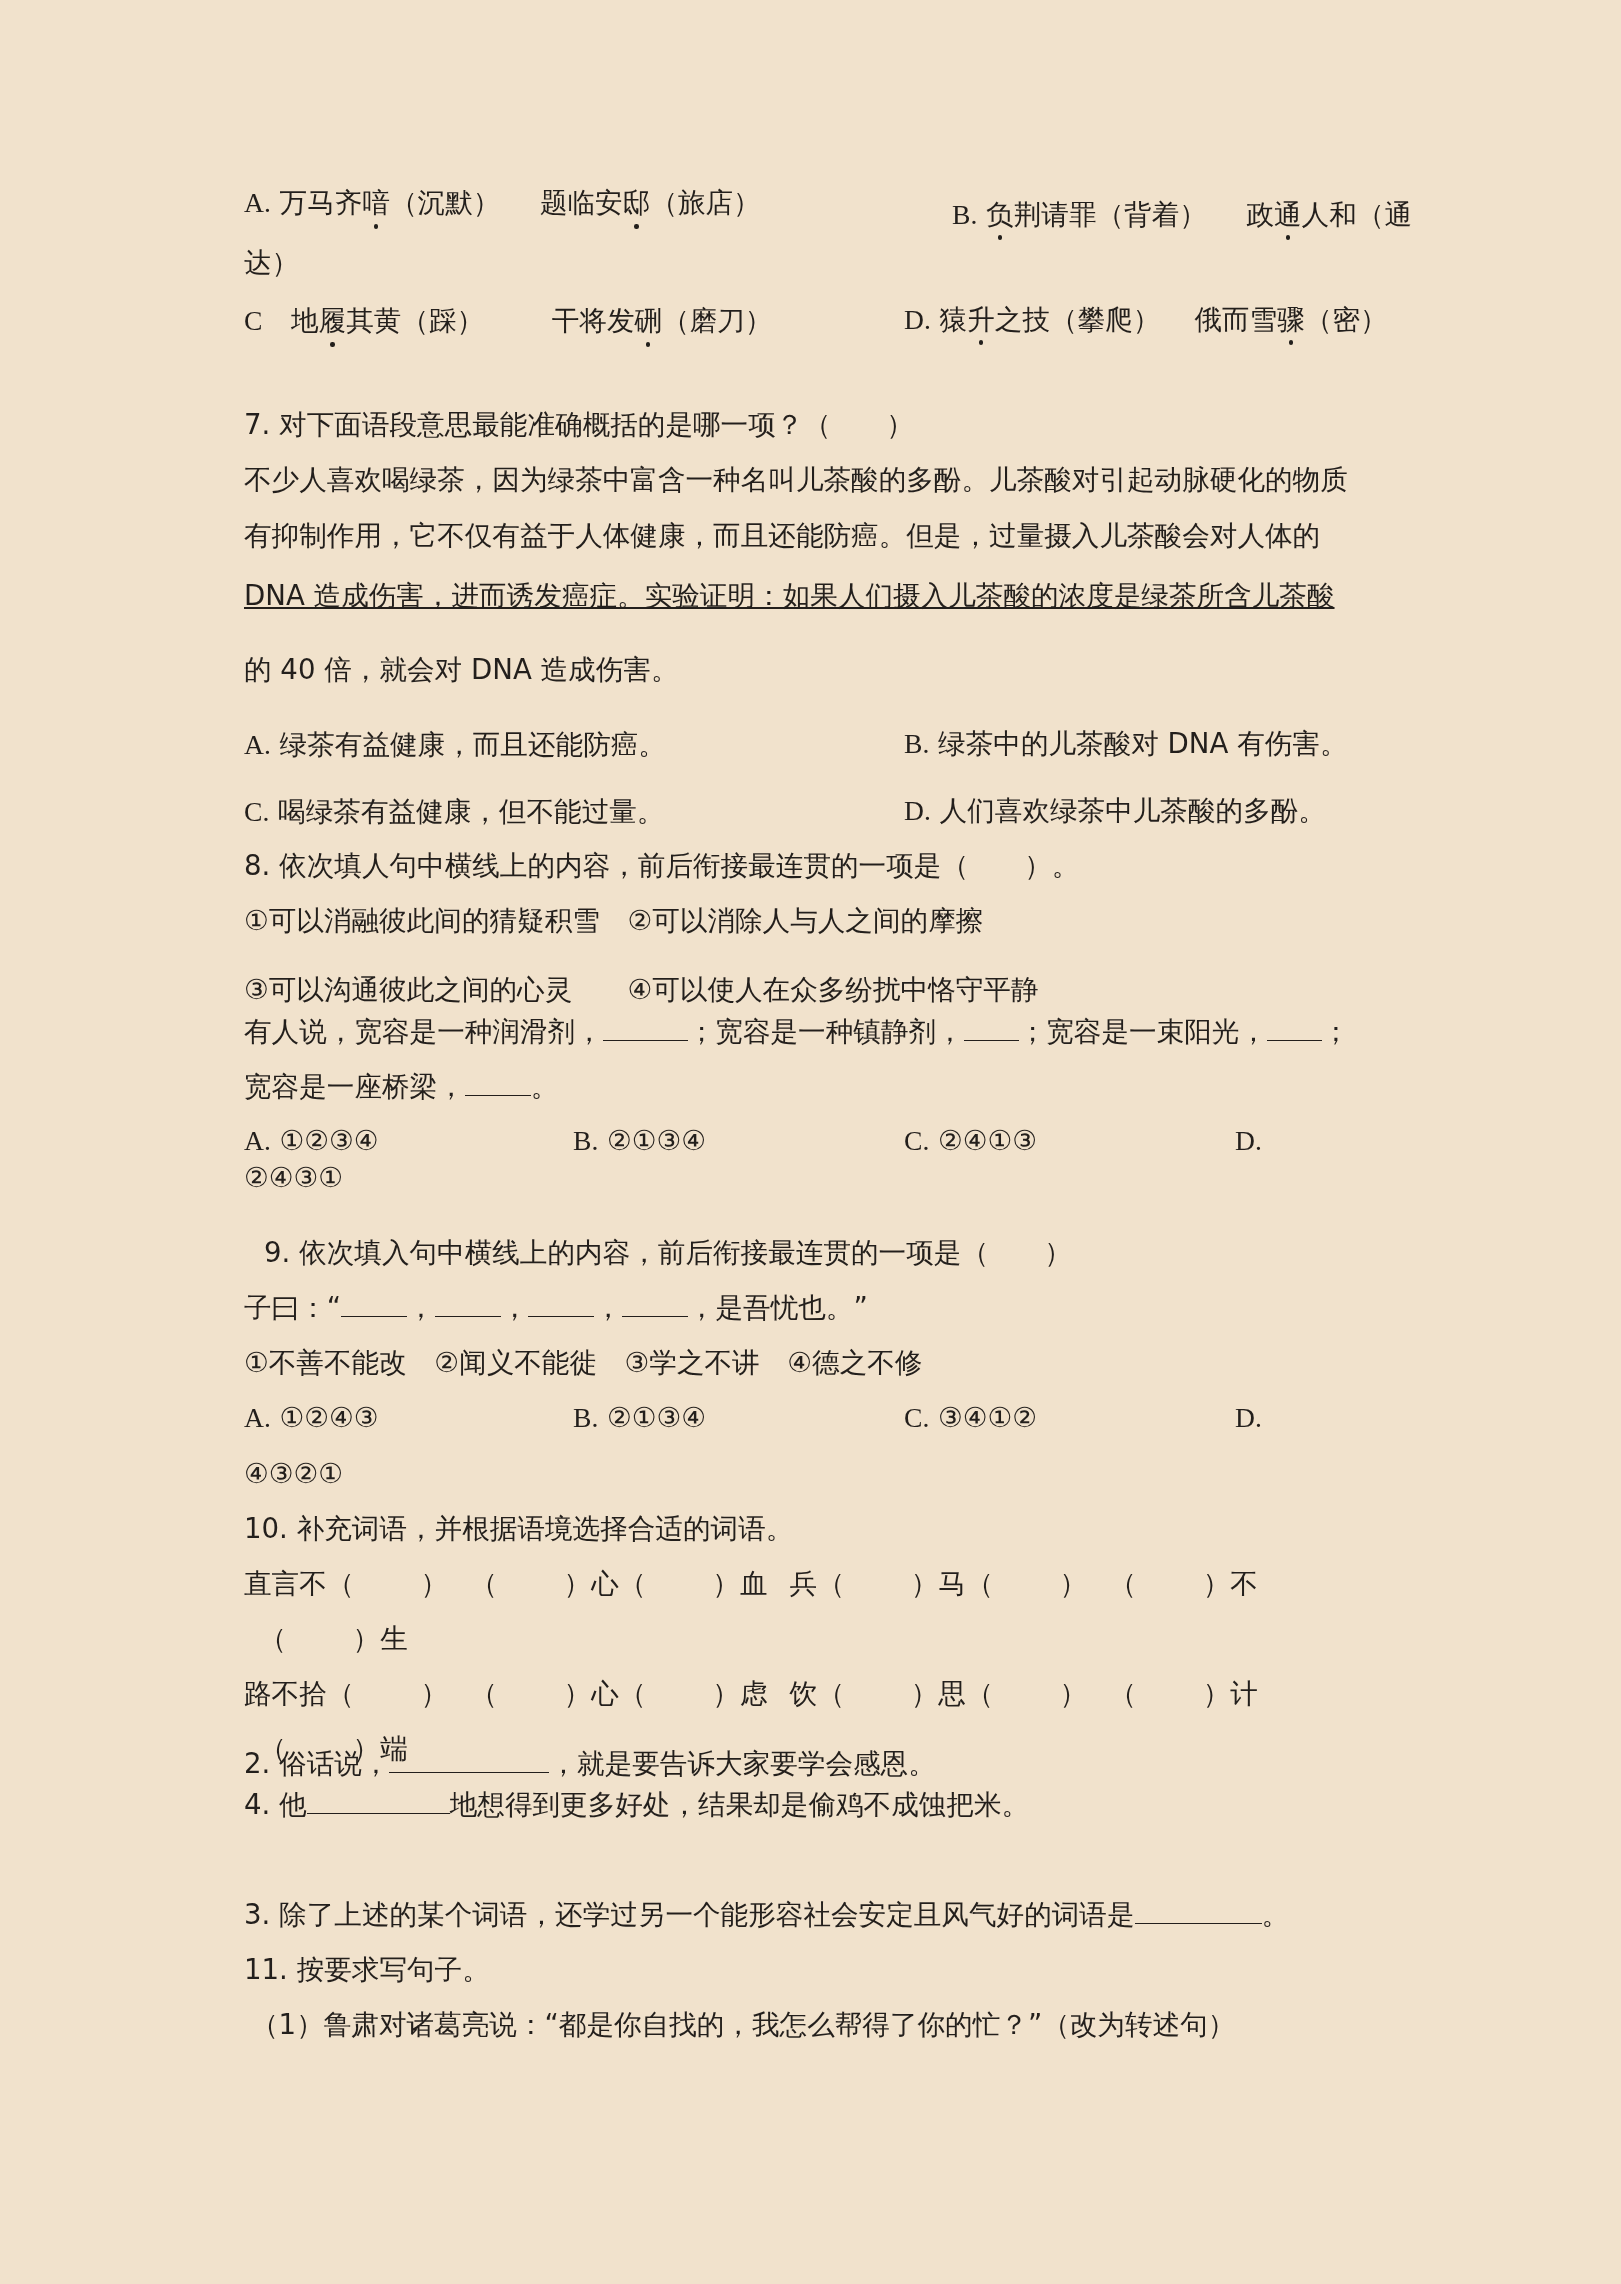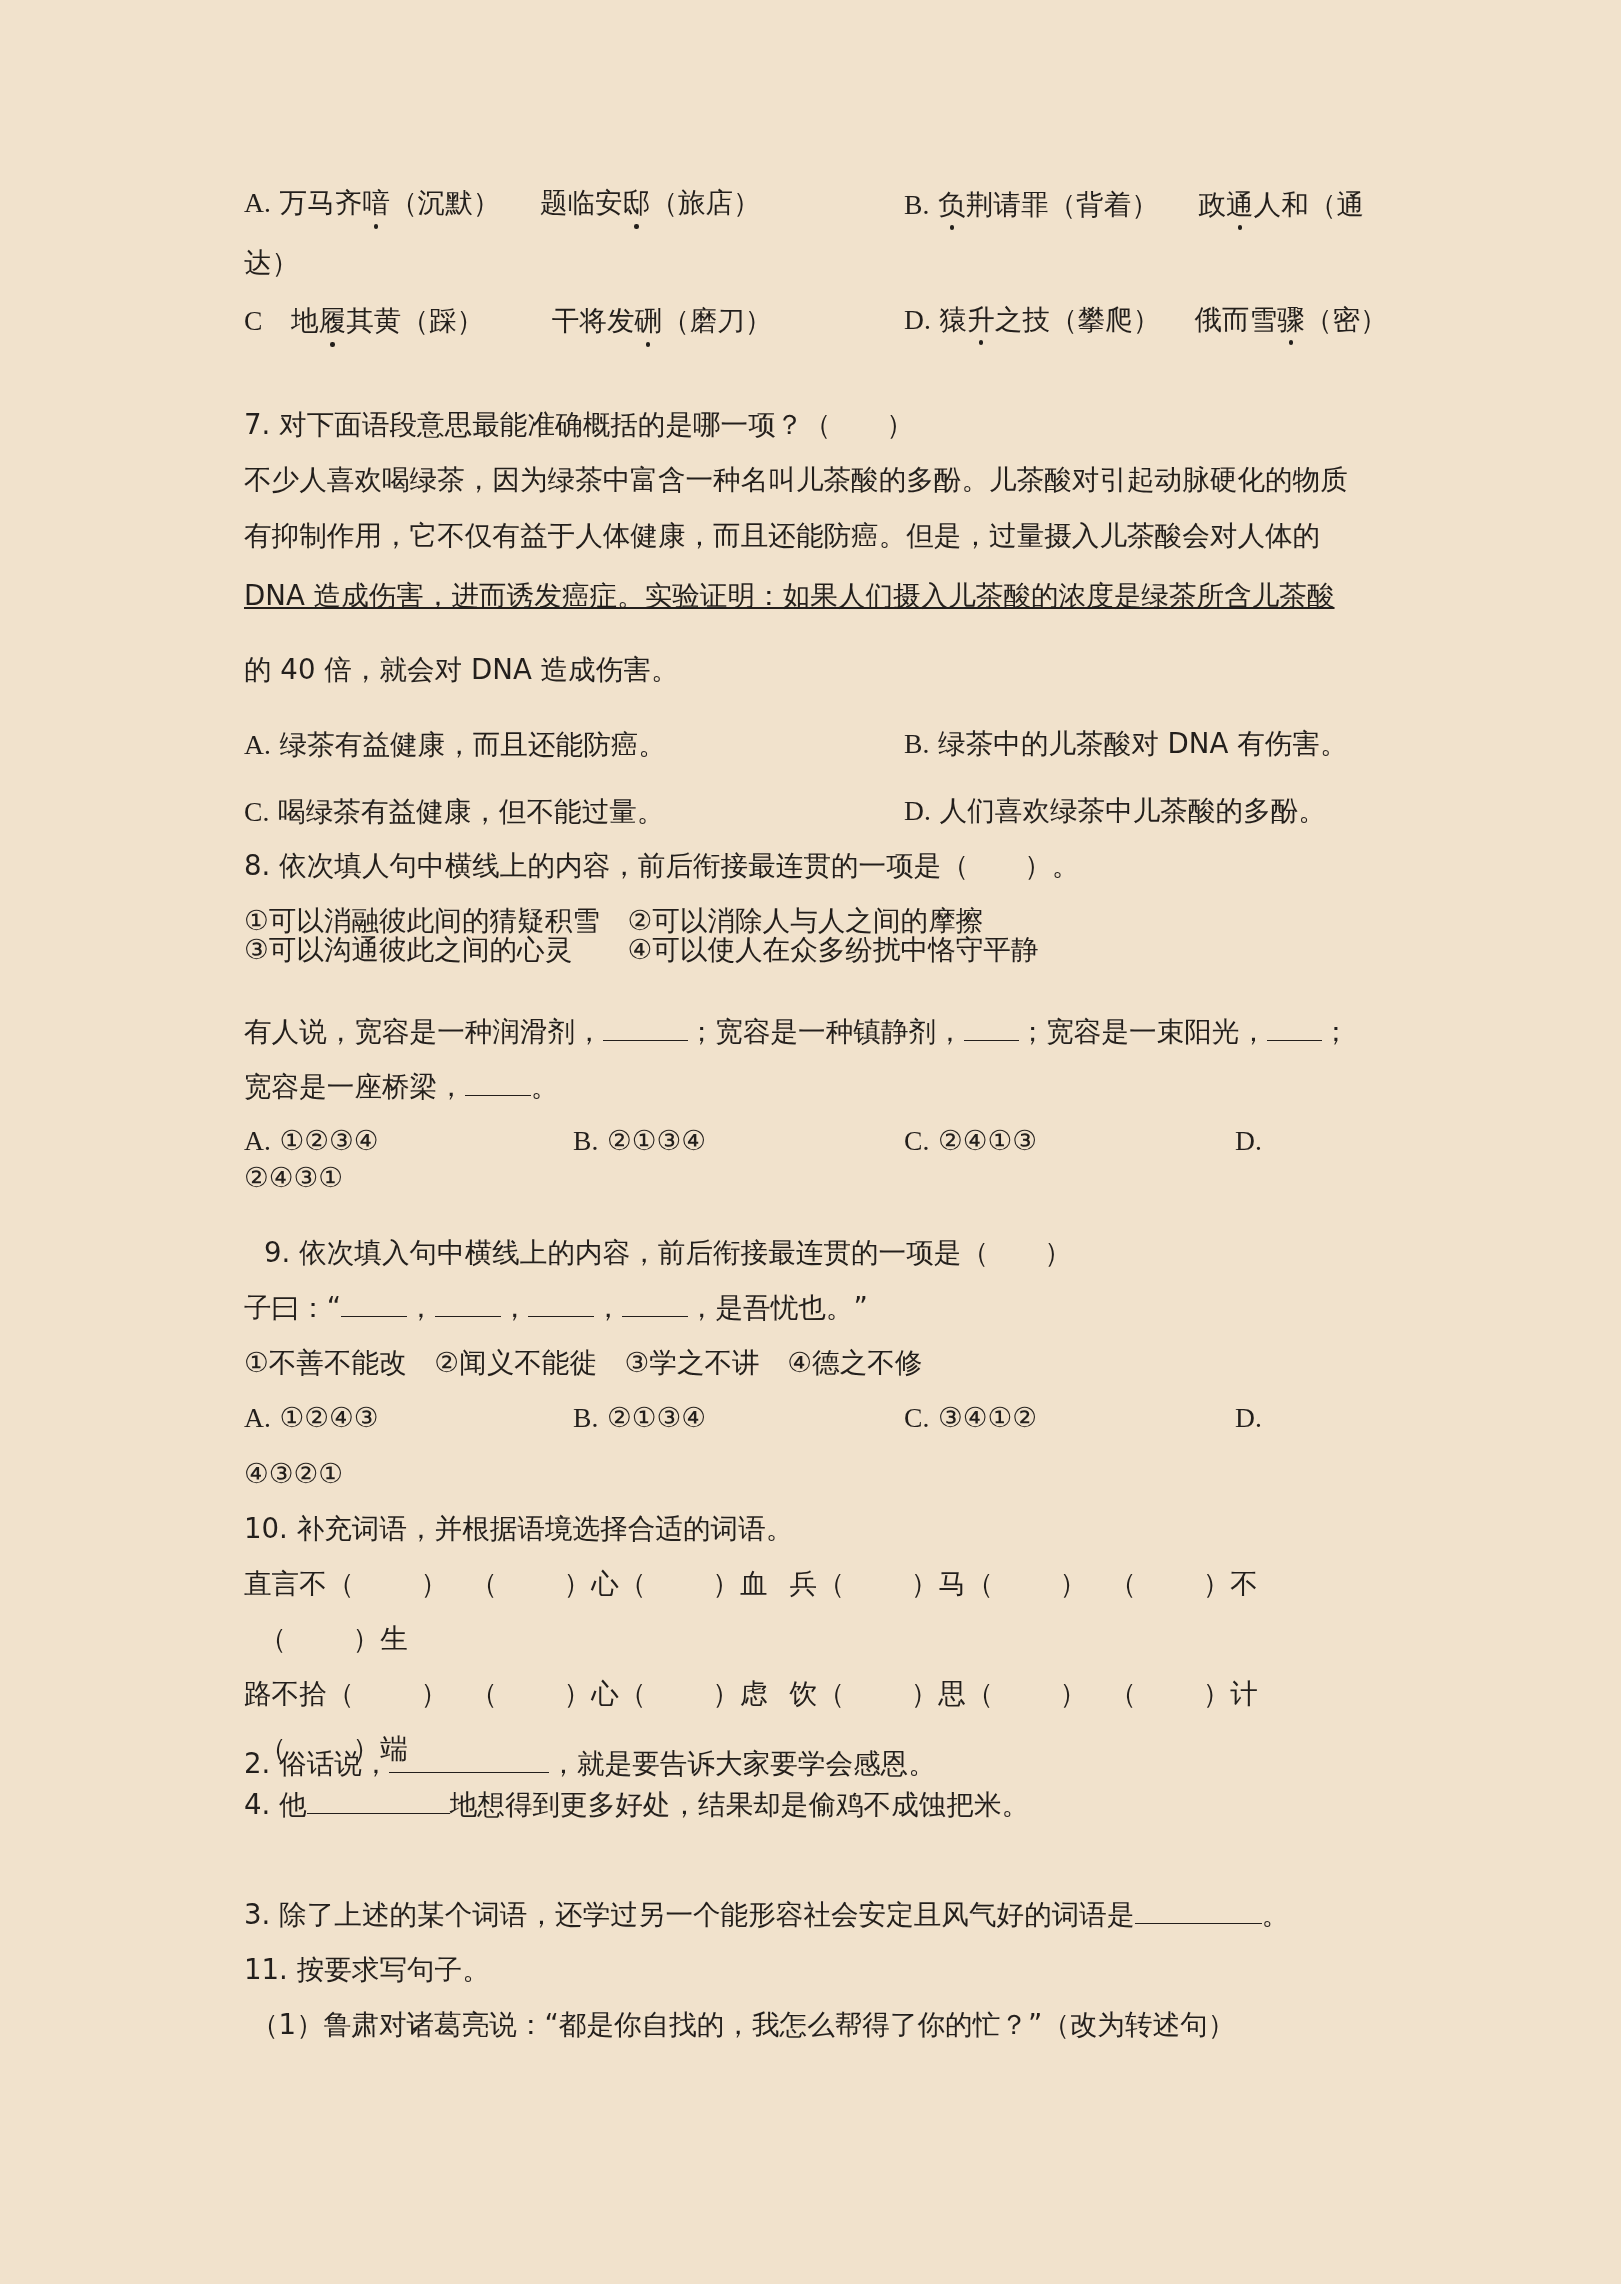--- a/index.html
+++ b/index.html
@@ -30,21 +30,21 @@
 </style>
 </head>
 <body>
 
 <div class="line" style="top:185px;">
   <span class="latin">A.</span>
   <span>万马齐</span><span class="dot">喑</span><span>（沉默）</span>
   <span class="gap" style="width:22px"></span>
   <span>题临安</span><span class="dot">邸</span><span>（旅店）</span>
 </div>
-<div class="col2" style="top:188px;">
+<div class="col2" style="top:198px;margin-left:48px;">
   <span class="latin">B.</span>
   <span class="dot">负</span><span>荆请罪（背着）</span>
   <span class="gap" style="width:22px"></span>
   <span>政</span><span class="dot">通</span><span>人和（通</span>
 </div>
 <div class="line" style="top:245px;">达）</div>
 
 <div class="line" style="top:303px;">
   <span class="latin">C</span>
   <span class="gap" style="width:11px"></span>
@@ -73,21 +73,21 @@
 </div>
 <div class="line" style="top:794px;">
   <span class="latin">C.</span> <span>喝绿茶有益健康，但不能过量。</span>
 </div>
 <div class="col2" style="top:794px;">
   <span class="latin">D.</span> <span>人们喜欢绿茶中儿茶酸的多酚。</span>
 </div>
 
 <div class="line" style="top:848px;">8. 依次填人句中横线上的内容，前后衔接最连贯的一项是（　　）。</div>
 <div class="line" style="top:903px;">①可以消融彼此间的猜疑积雪　②可以消除人与人之间的摩擦</div>
-<div class="line" style="top:932px;">③可以沟通彼此之间的心灵　　④可以使人在众多纷扰中恪守平静</div>
+<div class="line" style="top:972px;">③可以沟通彼此之间的心灵　　④可以使人在众多纷扰中恪守平静</div>
 <div class="line" style="top:1014px;">
   <span>有人说，宽容是一种润滑剂，</span><span class="blank b-lg"></span><span>；宽容是一种镇静剂，</span><span class="blank b-sm"></span><span>；宽容是一束阳光，</span><span class="blank b-sm"></span><span>；</span>
 </div>
 <div class="line" style="top:1069px;text-align:center;">
   <span>宽容是一座桥梁，</span><span class="blank b-md"></span><span>。</span>
 </div>
 <div class="opt4" style="top:1124px; left:244px;"><span class="latin">A.</span> <span>①②③④</span></div>
 <div class="opt4" style="top:1124px; left:573px;"><span class="latin">B.</span> <span>②①③④</span></div>
 <div class="opt4" style="top:1124px; left:904px;"><span class="latin">C.</span> <span>②④①③</span></div>
 <div class="opt4" style="top:1124px; left:1235px;"><span class="latin">D.</span></div>

